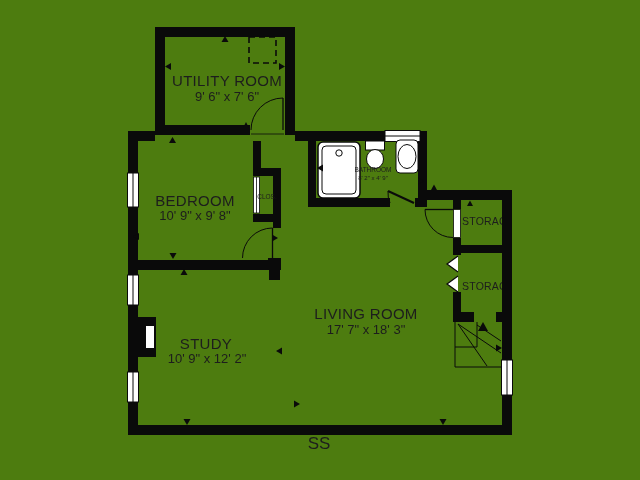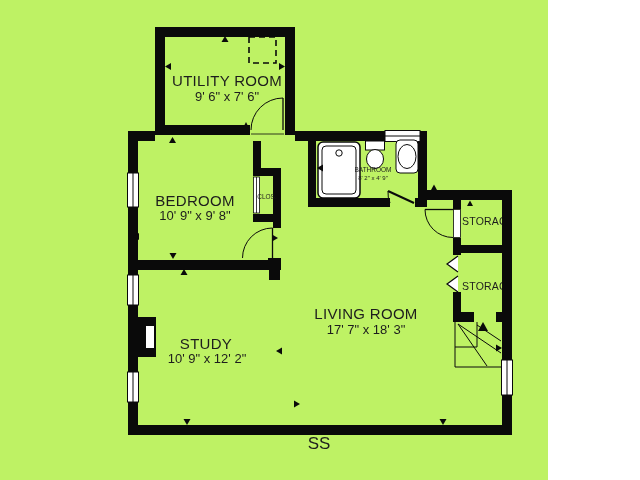--- a/index.html
+++ b/index.html
@@ -1,16 +1,16 @@
 <!DOCTYPE html>
 <html><head>
 <meta charset="utf-8">
 <style>
   html,body{margin:0;padding:0;background:#ffffff;}
-  .canvas{width:548px;height:480px;position:relative;background:#bef264;overflow:hidden;text-align:center;}
+  .canvas{width:640px;height:480px;position:relative;background:#4d7c0f;overflow:hidden;text-align:center;}
   svg{display:block;}
   text{font-family:"Liberation Sans",sans-serif;fill:#1d1d1d;}
   .room-name{font-size:15px;letter-spacing:.3px;}
   .room-dims{font-size:13px;}
   .tiny-name{font-size:6.5px;letter-spacing:0;}
   .tiny-dims{font-size:6px;}
   .storage-name{font-size:10.5px;letter-spacing:.2px;}
   .footer-label{font-size:17px;}
   .wall{fill:#0a0a0a;}
   .thin{stroke:#0a0a0a;stroke-width:1;fill:none;}

